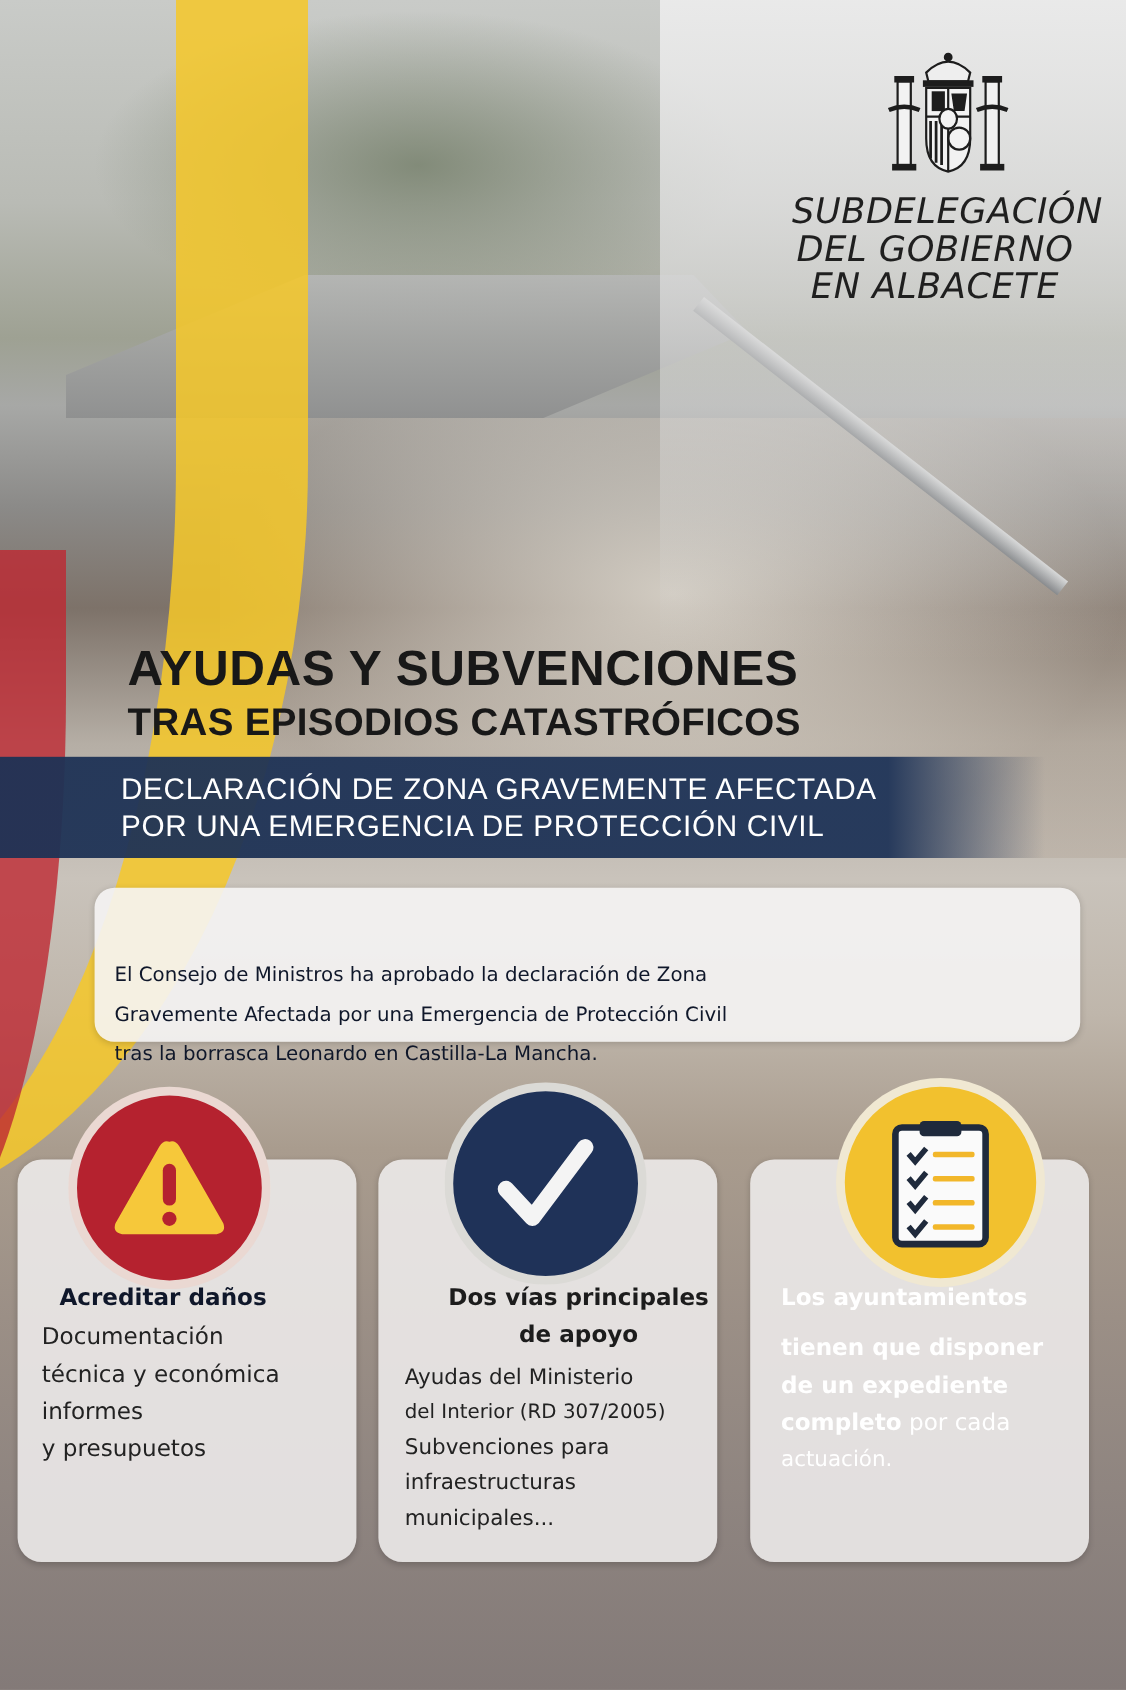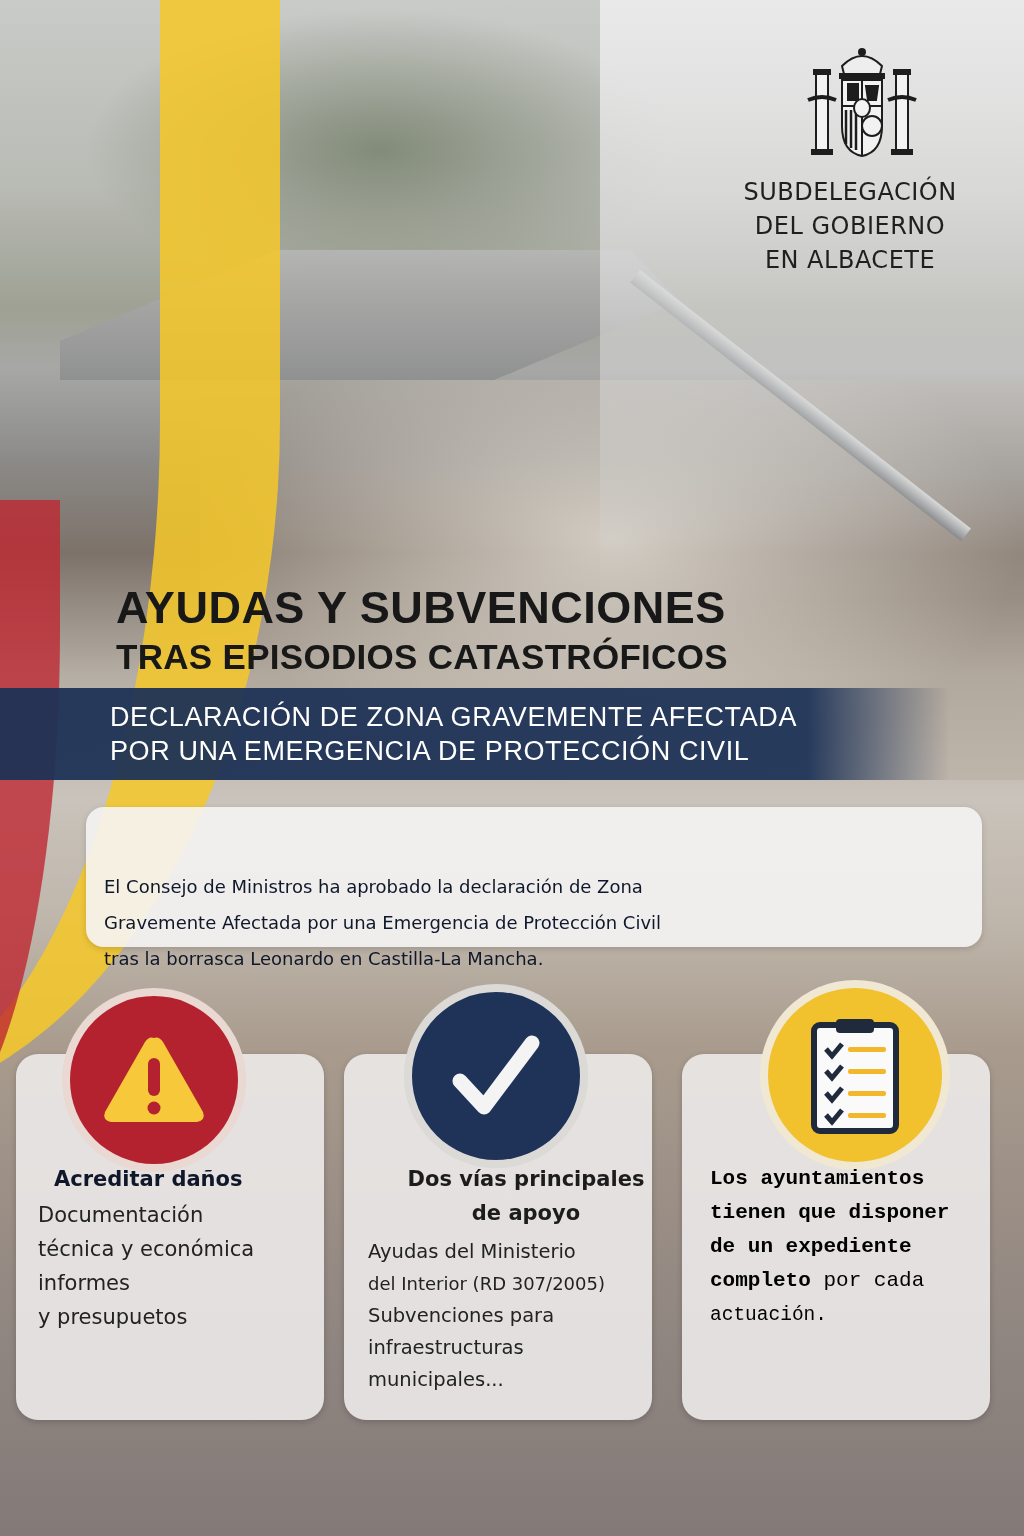--- a/index.html
+++ b/index.html
@@ -42,22 +42,23 @@
     .swoosh-red {
       position: absolute; left: -120px; top: 500px; width: 180px; height: 650px;
       background: rgba(190,40,50,0.8);
       border-radius: 0 0 80% 0;
     }
     .coat {
       position: absolute; left: 800px; top: 44px; width: 124px; height: 118px;
     }
     .org-name {
       position: absolute; left: 720px; top: 175px; width: 260px;
-      text-align: center; color: #1f1f1f; font-size: 24px; line-height: 34px;
+      text-align: center; color: #1f1f1f; font-size: 32px; line-height: 34px;
       letter-spacing: 0.5px;
+      font-style: italic;
     }
     .org-name div { white-space: nowrap; }
     .title {
       position: absolute; left: 116px; top: 582px; width: 800px;
       font-family: "Liberation Sans", sans-serif; font-weight: bold; color: #181818;
     }
     .title .l1 { font-size: 45px; line-height: 52px; letter-spacing: 0.5px; }
     .title .l2 { font-size: 35px; line-height: 46px; letter-spacing: 0.3px; }
     .banner {
       position: absolute; left: 0; top: 688px; width: 950px; height: 92px;
@@ -196,19 +197,19 @@
       <rect x="38" y="32" width="38" height="5" rx="2" fill="#f2b72a"></rect>
       <path d="M16 56 l6 7 l10 -12" fill="none" stroke="#1f2a3c" stroke-width="5"></path>
       <rect x="38" y="54" width="38" height="5" rx="2" fill="#f2b72a"></rect>
       <path d="M16 78 l6 7 l10 -12" fill="none" stroke="#1f2a3c" stroke-width="5"></path>
       <rect x="38" y="76" width="38" height="5" rx="2" fill="#f2b72a"></rect>
       <path d="M16 100 l6 7 l10 -12" fill="none" stroke="#1f2a3c" stroke-width="5"></path>
       <rect x="38" y="98" width="38" height="5" rx="2" fill="#f2b72a"></rect>
     </g>
   </svg>
 </div>
-<div class="card-body" style="left:710px; top:1162px; color:#000000;font-family:Liberation Mono, monospace;">
+<div class="card-body" style="left:710px; top:1162px; color:#ffffff;">
   <div style="font-weight:bold;">Los ayuntamientos</div>
-  <div style="font-weight:bold;">tienen que disponer</div>
+  <div style="font-weight:bold;margin-top:12px;">tienen que disponer</div>
   <div style="font-weight:bold;">de un expediente</div>
   <div><span style="font-weight:bold;">completo</span><span> por cada</span></div>
   <div style="font-size:19.5px;">actuación.</div>
 </div>
 
 </body></html>

